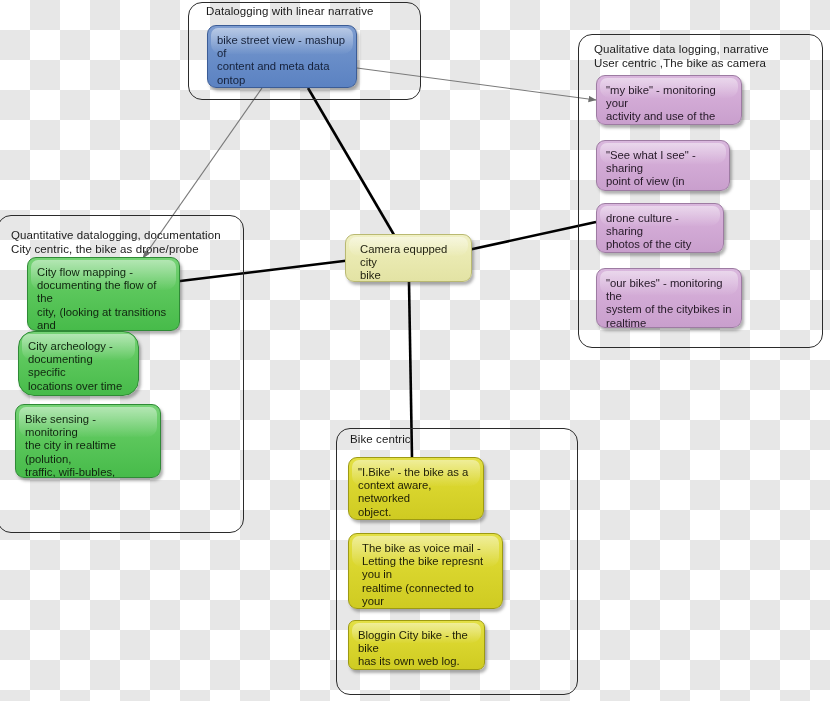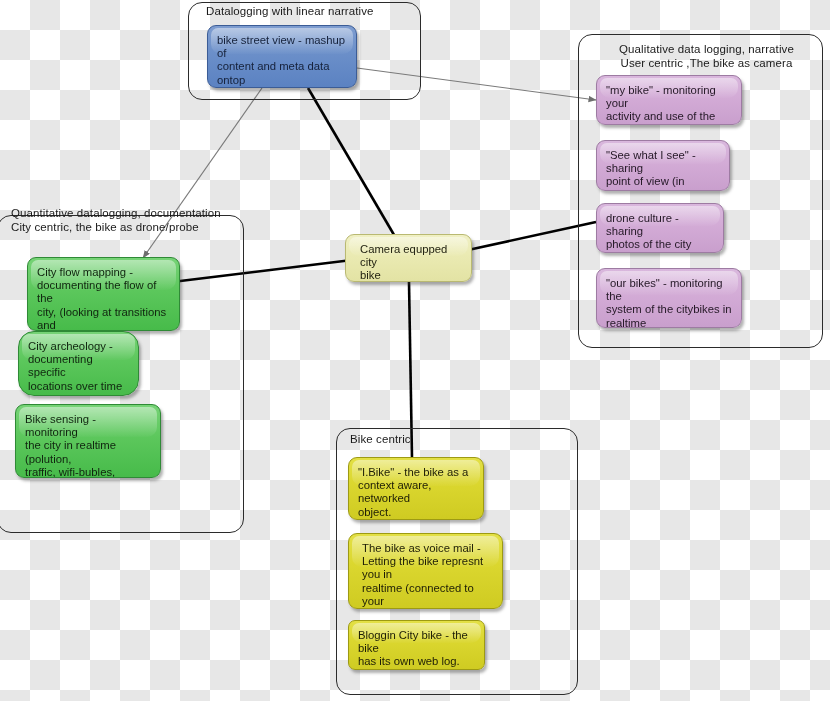--- a/index.html
+++ b/index.html
@@ -135,21 +135,21 @@
   <div class="group-title" style="left:206px; top:4px; width:210px;">Datalogging with linear narrative</div>
 
   <div class="node blue" style="left:207px; top:25px; width:150px; height:63px;">
     <span class="txt">bike street view - mashup of
 content and meta data ontop
 of maps</span>
   </div>
 
   <div class="group" style="left:578px; top:34px; width:245px; height:314px;">
   </div>
-  <div class="group-title" style="left:594px; top:42px; width:225px;text-align:center;">Qualitative data logging, narrative
+  <div class="group-title" style="left:594px; top:42px; width:225px;">Qualitative data logging, narrative
 User centric ,The bike as camera</div>
 
   <div class="node purple" style="left:596px; top:75px; width:146px; height:50px;">
     <span class="txt">"my bike" - monitoring your
 activity and use of the city</span>
   </div>
 
   <div class="node purple" style="left:596px; top:140px; width:134px; height:51px;">
     <span class="txt">"See what I see" - sharing
 point of view (in realtime)</span>
@@ -161,21 +161,21 @@
   </div>
 
   <div class="node purple" style="left:596px; top:268px; width:146px; height:60px;">
     <span class="txt">"our bikes" - monitoring the
 system of the citybikes in
 realtime</span>
   </div>
 
   <div class="group" style="left:-3px; top:215px; width:247px; height:318px;">
   </div>
-  <div class="group-title" style="left:11px; top:206px; width:236px;">Quantitative datalogging,  documentation
+  <div class="group-title" style="left:11px; top:228px; width:236px;">Quantitative datalogging,  documentation
 City centric, the bike as drone/probe</div>
 
   <div class="node green" style="left:27px; top:257px; width:153px; height:74px;">
     <span class="txt">City flow mapping -
 documenting the flow of the
 city, (looking at transitions and
 behaviour).</span>
   </div>
 
   <div class="node green" style="left:18px; top:331px; width:121px; height:65px;border-radius:16px;">

